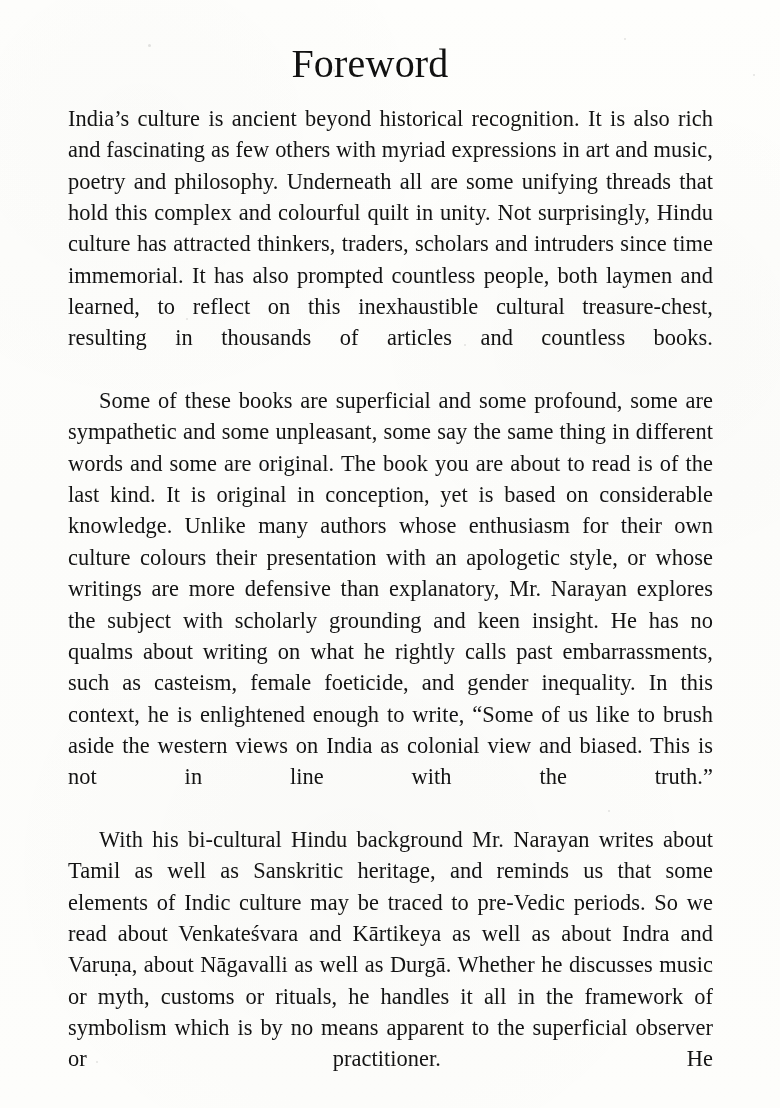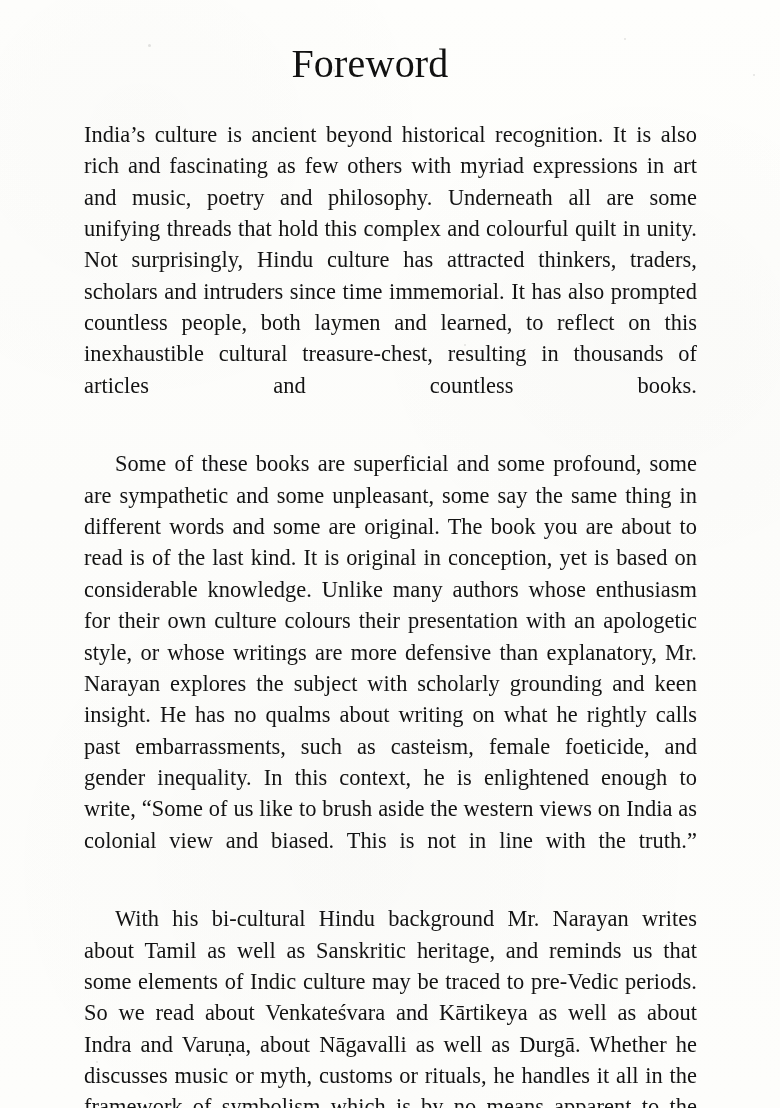--- a/index.html
+++ b/index.html
@@ -51,21 +51,21 @@
   }
 
   .body-text {
     position: absolute;
     top: 103px;
     left: 68px;
     width: 645px;
   }
 
   .para {
-    margin: 16px;
+    margin: 0;
     text-align: justify;
     text-justify: inter-word;
     font-size: 22.4px;
     line-height: 31.35px;
     color: #131313;
     letter-spacing: 0.05px;
     word-spacing: 0.2px;
     hyphens: none;
     -webkit-hyphens: none;
   }

